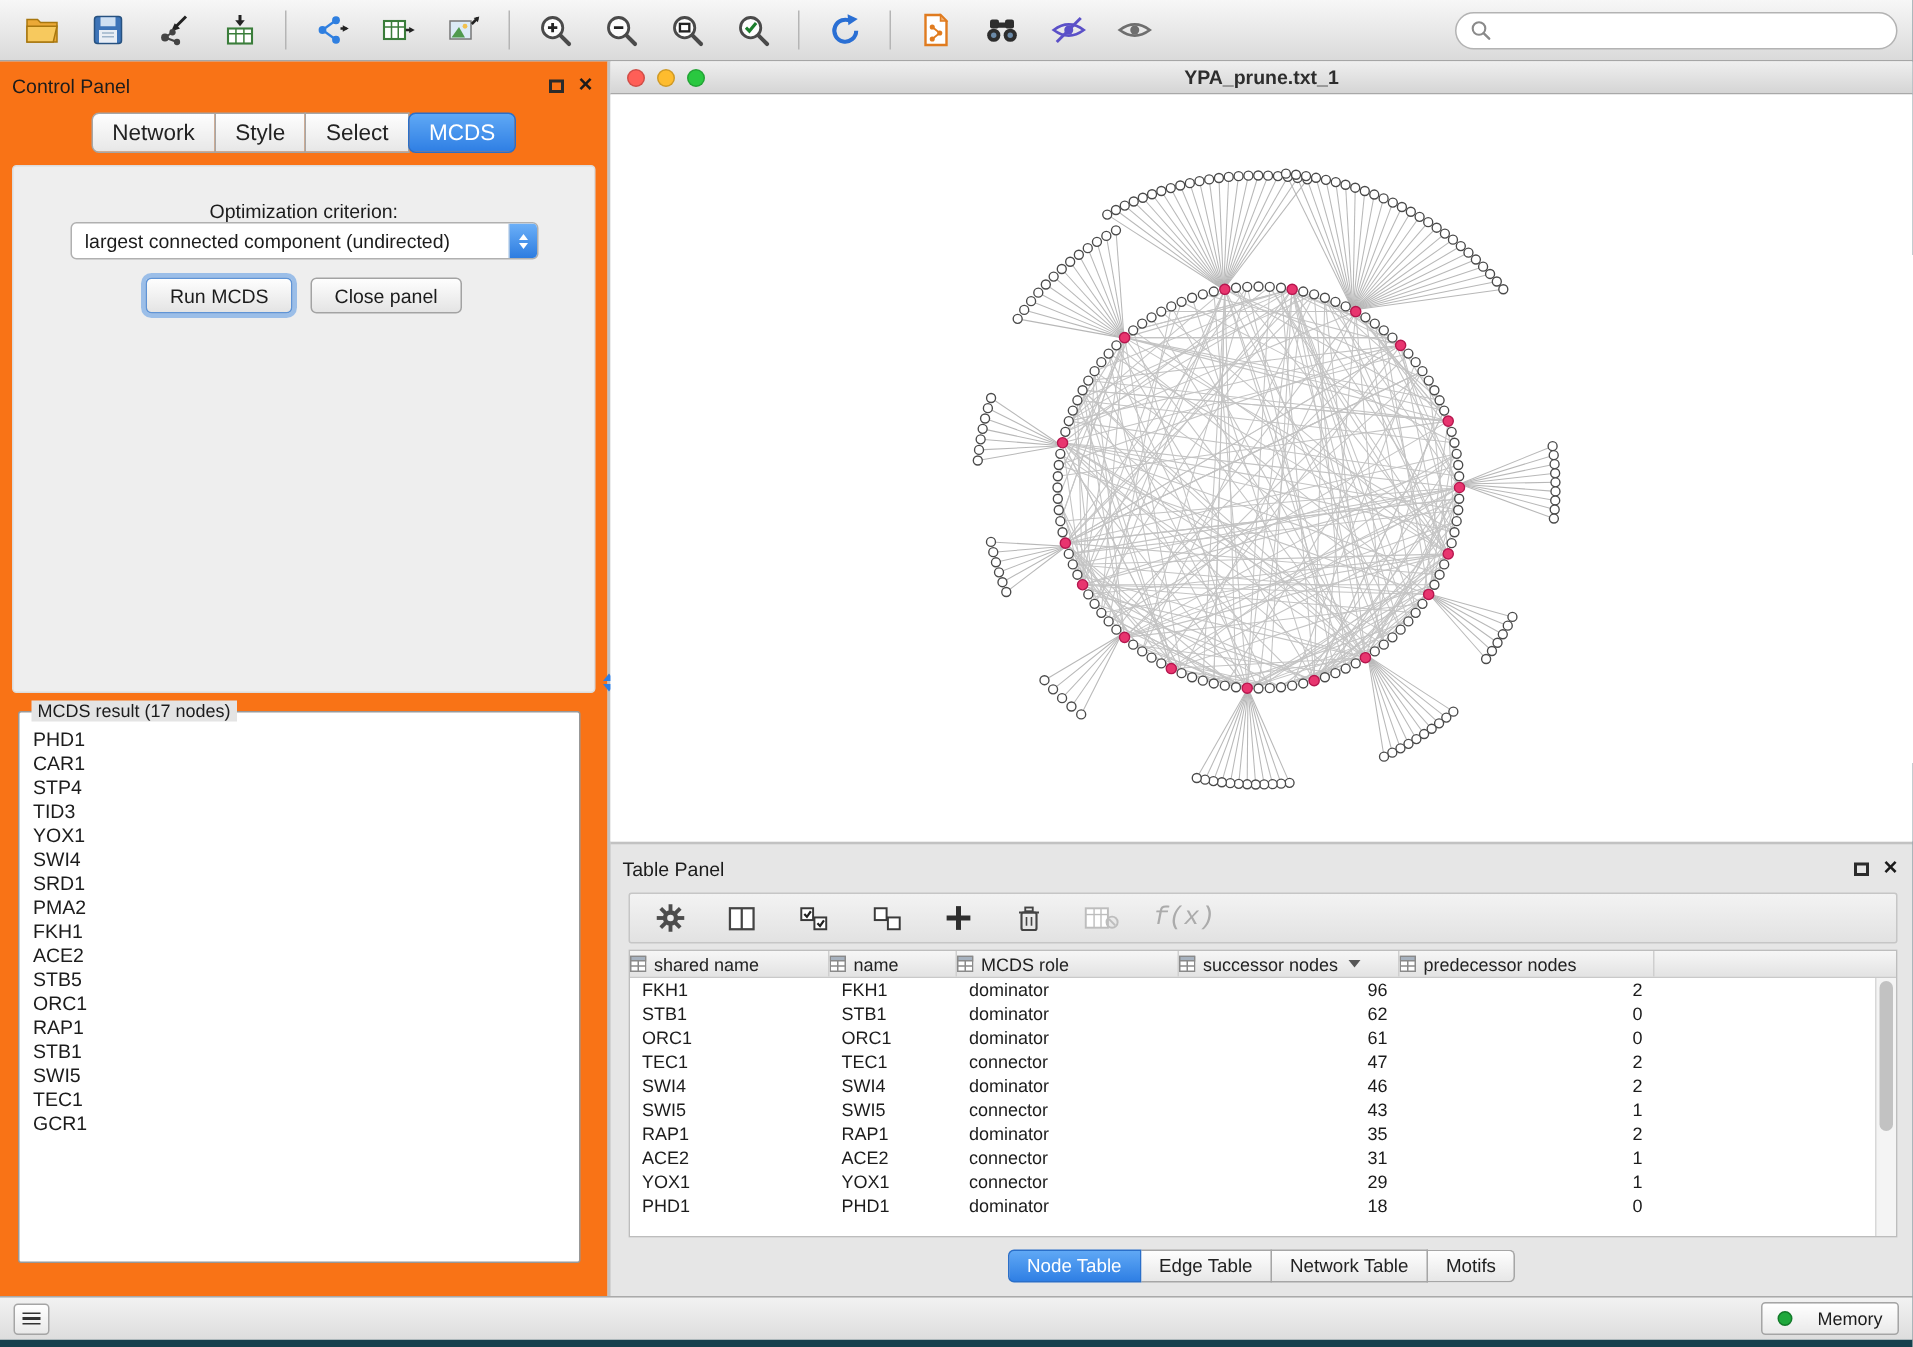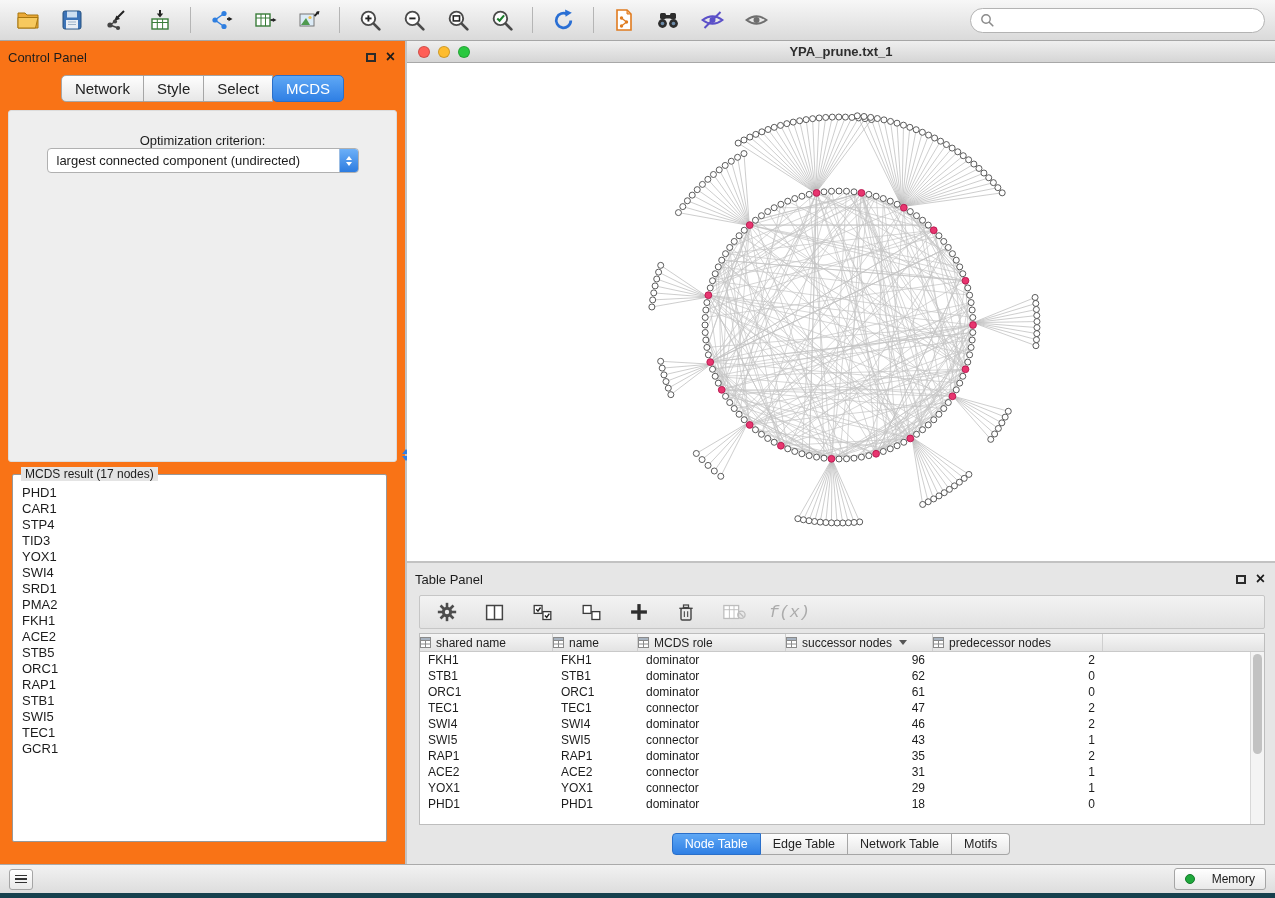--- a/index.html
+++ b/index.html
@@ -261,20 +261,24 @@
         <div class="cp-tab active">MCDS</div>
       </div>
       <div class="cp-body">
         <div class="opt-label">Optimization criterion:</div>
         <div class="dropdown">
           <span class="dd-value">largest connected component (undirected)</span>
           <span class="dd-cap">
               <span class="dd-up"></span>
               <span class="dd-down"></span>
             </span>
+        </div>
+        <div class="btn-row">
+          <button class="btn focus">Run MCDS</button>
+          <button class="btn">Close panel</button>
         </div>
       </div>
       <div class="result-group">
         <span class="result-legend">MCDS result (17 nodes)</span>
         <div id="mcds-list">
             <div class="mcds-item">PHD1</div>
             <div class="mcds-item">CAR1</div>
             <div class="mcds-item">STP4</div>
             <div class="mcds-item">TID3</div>
             <div class="mcds-item">YOX1</div>

